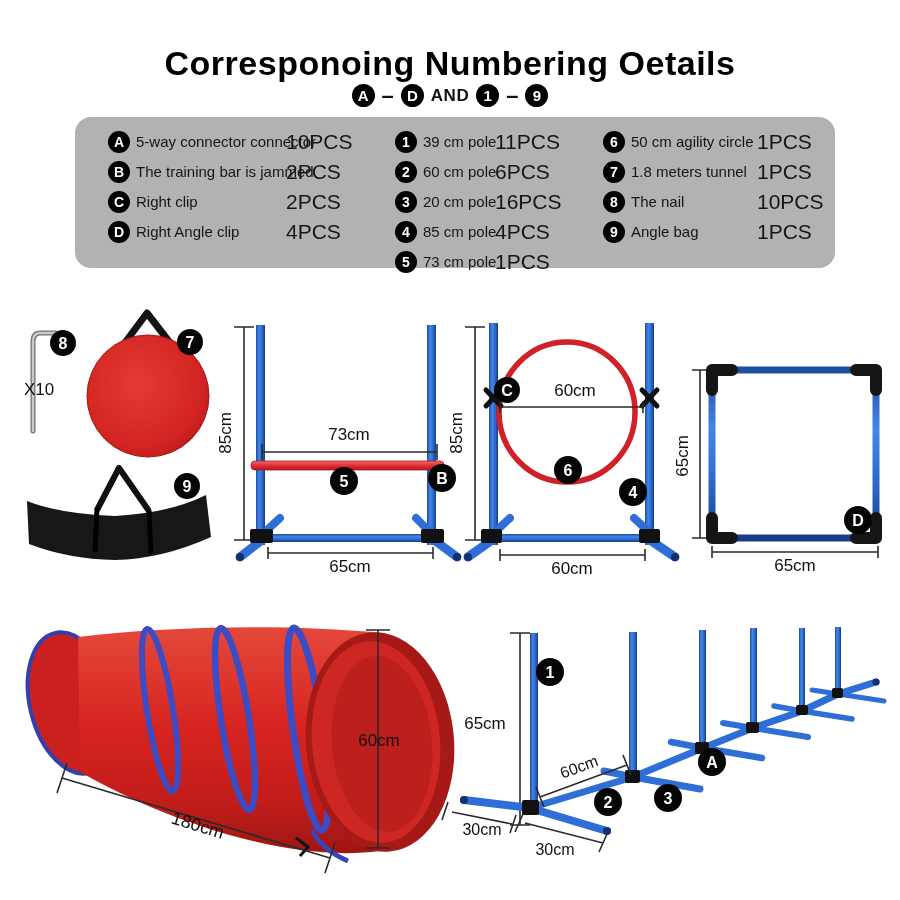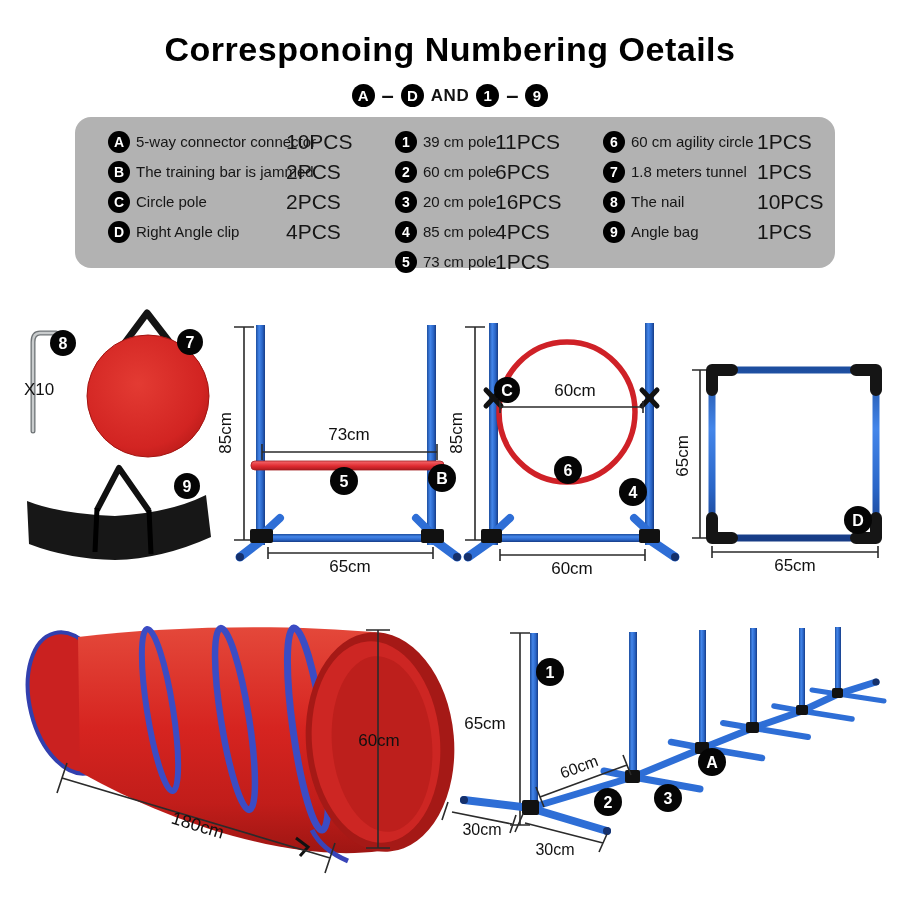--- a/index.html
+++ b/index.html
@@ -1,18 +1,18 @@
 <!DOCTYPE html>
 <html><head>
 <meta charset="utf-8">
 <style>
   html,body{margin:0;padding:0;background:#fff;}
   .page{position:relative;width:900px;height:900px;background:#fff;overflow:hidden;
         font-family:"Liberation Sans",sans-serif;color:#111;}
-  .title{position:absolute;top:30px;left:0;width:900px;text-align:center;
+  .title{position:absolute;top:44px;left:0;width:900px;text-align:center;
          font-size:34px;font-weight:bold;letter-spacing:0.5px;color:#000;margin:0;}
   .subtitle{position:absolute;top:84px;left:0;width:900px;display:flex;
             justify-content:center;align-items:center;gap:7px;}
   .subtitle .dash{font-weight:bold;font-size:22px;line-height:22px;}
   .subtitle .and{font-weight:bold;font-size:17px;letter-spacing:0.5px;}
   .cbadge{display:inline-flex;width:23px;height:23px;border-radius:50%;background:#000;
           color:#fff;font-weight:bold;font-size:15px;align-items:center;justify-content:center;}
   .panel{position:absolute;left:75px;top:117px;width:760px;height:151px;
          background:#b2b2b2;border-radius:16px;}
   .col{position:absolute;top:13px;}
@@ -55,21 +55,21 @@
         <span class="n c1n">5-way connector connector</span>
         <span class="q">10PCS</span>
       </div>
       <div class="row">
         <span class="b">B</span>
         <span class="n c1n">The training bar is jammed</span>
         <span class="q">2PCS</span>
       </div>
       <div class="row">
         <span class="b">C</span>
-        <span class="n c1n">Circle pole</span>
+        <span class="n c1n">Right clip</span>
         <span class="q">2PCS</span>
       </div>
       <div class="row">
         <span class="b">D</span>
         <span class="n c1n">Right Angle clip</span>
         <span class="q">4PCS</span>
       </div>
     </div>
     <div class="col col2">
       <div class="row">
@@ -94,21 +94,21 @@
       </div>
       <div class="row">
         <span class="b">5</span>
         <span class="n c2n">73 cm pole</span>
         <span class="q">1PCS</span>
       </div>
     </div>
     <div class="col col3">
       <div class="row">
         <span class="b">6</span>
-        <span class="n c3n">60 cm agility circle</span>
+        <span class="n c3n">50 cm agility circle</span>
         <span class="q">1PCS</span>
       </div>
       <div class="row">
         <span class="b">7</span>
         <span class="n c3n">1.8 meters tunnel</span>
         <span class="q">1PCS</span>
       </div>
       <div class="row">
         <span class="b">8</span>
         <span class="n c3n">The nail</span>

